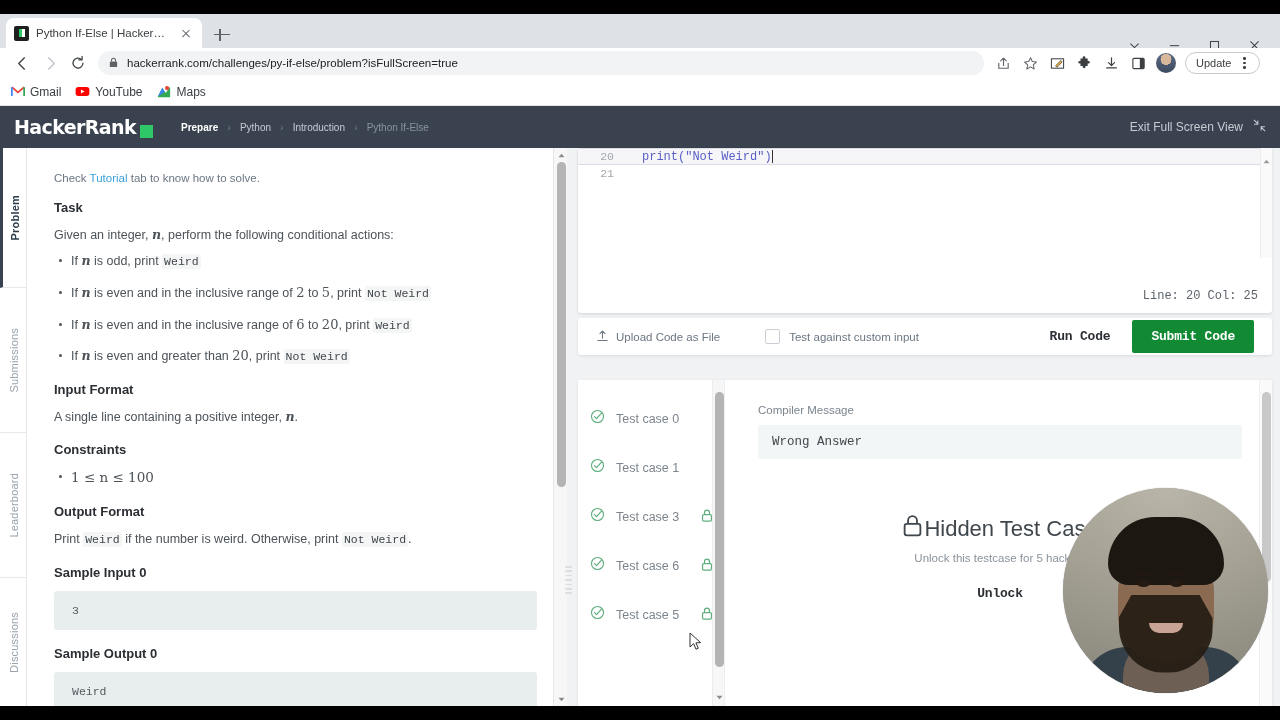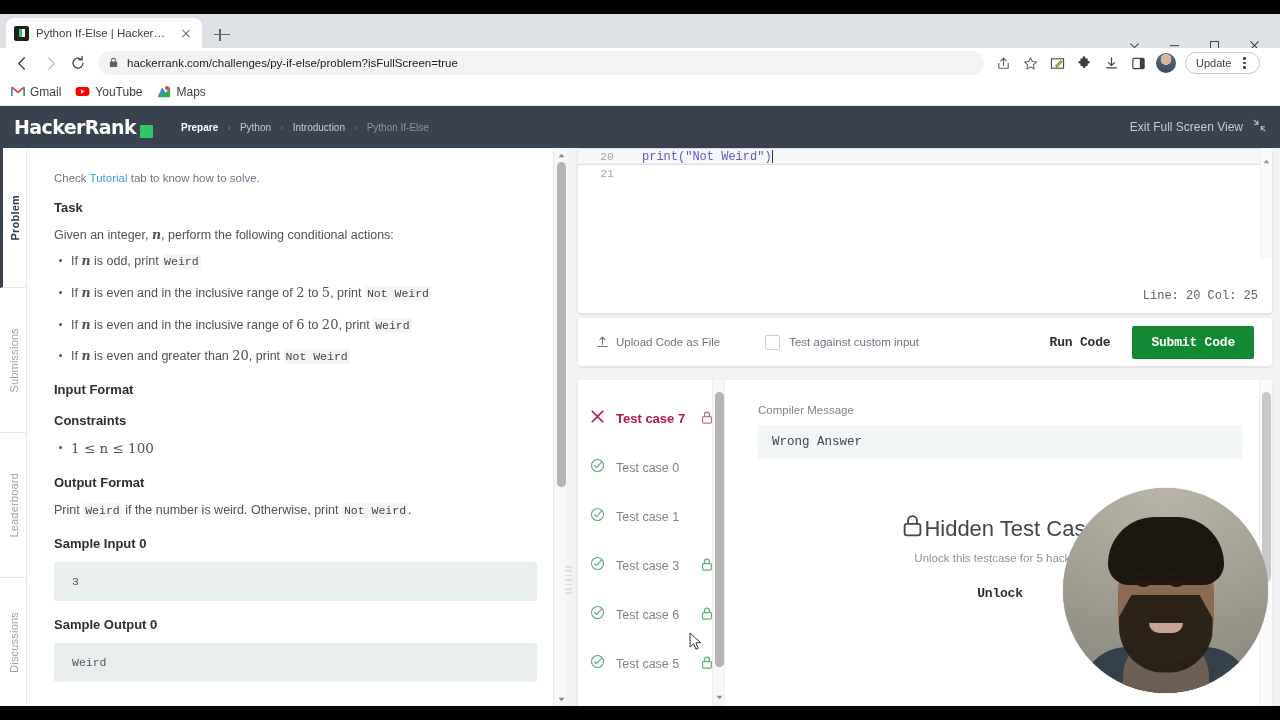--- a/index.html
+++ b/index.html
@@ -177,21 +177,21 @@
   .ed-txt { color:#5a5fc7; white-space:pre; }
   .ed-caret { display:inline-block; width:1px; height:13px; background:#333; vertical-align:-2px; }
   .ed-status {
     position:absolute; right:14px; bottom:10px;
     font-family:"Liberation Mono", monospace; font-size:12px; color:#5d646b;
   }
   .ed-sb { position:absolute; right:0; top:0; width:12px; height:110px; background:#fafafa; border-left:1px solid #ededed;}
 
   
   .action-card {
-    position:absolute; left:578px; top:170px; width:694px; height:48px;
+    position:absolute; left:578px; top:170px; width:694px; height:37px;
     background:#fff; border-radius:3px; box-shadow:0 1px 3px rgba(0,0,0,.10);
     display:flex; align-items:center; padding:0 18px;
   }
   .upload { display:flex; align-items:center; gap:7px; }
   .upload span { font-size:11.5px; color:#6b7682; }
   .custom-in { display:flex; align-items:center; gap:9px; margin-left:45px; }
   .chkbox { width:15px; height:15px; border:1.5px solid #c9cfd4; border-radius:2px; background:#fff; }
   .custom-in span { font-size:11.5px; color:#6b7682; }
   .run-code {
     margin-left:auto; font-family:"Liberation Mono", monospace; font-size:13px;
@@ -462,20 +462,21 @@
         <div class="p-t"><span>Given an integer, </span><span class="mi">n</span><span>, perform the following conditional actions:</span></div>
 
         <ul class="p-ul">
           <li class="p-li"><span>If </span><span class="mi">n</span><span> is odd, print </span><span class="code-inline">Weird</span></li>
           <li class="p-li"><span>If </span><span class="mi">n</span><span> is even and in the inclusive range of </span><span class="mn">2</span><span> to </span><span class="mn">5</span><span>, print </span><span class="code-inline">Not Weird</span></li>
           <li class="p-li"><span>If </span><span class="mi">n</span><span> is even and in the inclusive range of </span><span class="mn">6</span><span> to </span><span class="mn">20</span><span>, print </span><span class="code-inline">Weird</span></li>
           <li class="p-li"><span>If </span><span class="mi">n</span><span> is even and greater than </span><span class="mn">20</span><span>, print </span><span class="code-inline">Not Weird</span></li>
         </ul>
 
         <div class="p-h">Input Format</div>
+        <div class="p-t"><span>A single line containing a positive integer, </span><span class="mi">n</span><span>.</span></div>
 
         <div class="p-h">Constraints</div>
         <ul class="p-ul">
           <li class="p-li mn" style="font-size:13.5px;">1 ≤ n ≤ 100</li>
         </ul>
 
         <div class="p-h">Output Format</div>
         <div class="p-t"><span>Print </span><span class="code-inline">Weird</span><span> if the number is weird. Otherwise, print </span><span class="code-inline">Not Weird</span><span>.</span></div>
 
         <div class="p-h">Sample Input 0</div>
@@ -548,34 +549,20 @@
         <span class="chkbox"></span>
         <span>Test against custom input</span>
       </div>
       <div class="run-code">Run Code</div>
       <div class="submit-code">Submit Code</div>
     </div>
 
     <div class="results-card">
       <div class="tc-list">
 
-        <div class="tc-item fail">
-          <span>
-            <svg width="15" height="15" viewBox="0 0 16 16">
-                <path d="M2.4 2.4 L13.6 13.6 M13.6 2.4 L2.4 13.6" stroke="#b31942" stroke-width="1.8" stroke-linecap="round"></path>
-              </svg>
-          </span>
-          <span class="tc-label">Test case 7</span>
-          <span class="tc-lock">
-            <svg width="12" height="13" viewBox="0 0 12 14">
-                <rect x="1.2" y="6" width="9.6" height="7" rx="1.4" fill="none" stroke="#c76c87" stroke-width="1.3"></rect>
-                <path d="M3.3 6 V4a2.7 2.7 0 0 1 5.4 0V6" fill="none" stroke="#c76c87" stroke-width="1.3"></path>
-              </svg>
-          </span>
-        </div>
 
         <div class="tc-item">
           <span>
             <svg width="15" height="15" viewBox="0 0 16 16">
                 <circle cx="8" cy="8" r="6.4" fill="none" stroke="#5fae7e" stroke-width="1.2"></circle>
                 <path d="M4.8 8.1 L7 10.3 L12 4.6" fill="none" stroke="#5fae7e" stroke-width="1.3" stroke-linecap="round" stroke-linejoin="round"></path>
               </svg>
           </span>
           <span class="tc-label">Test case 0</span>
         </div>

